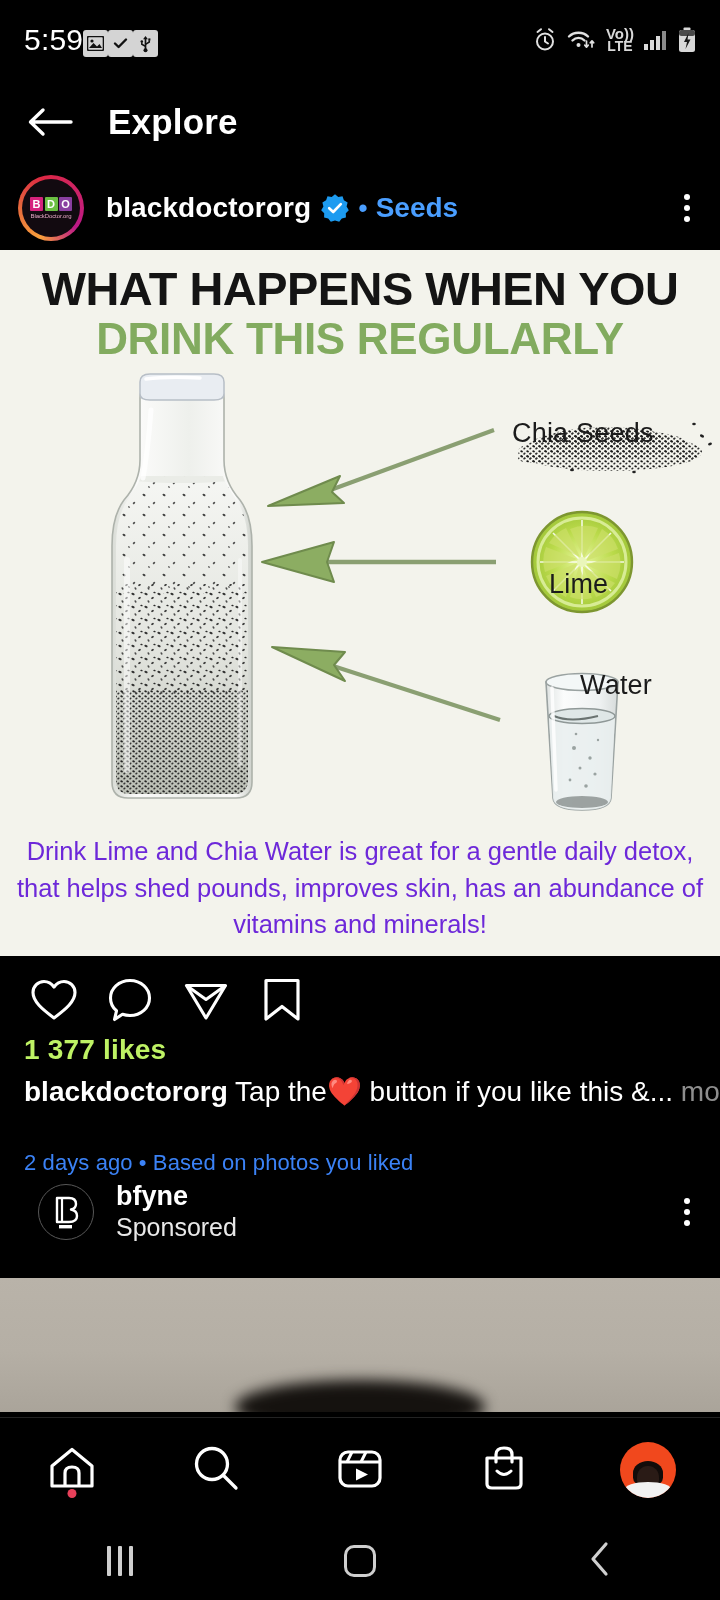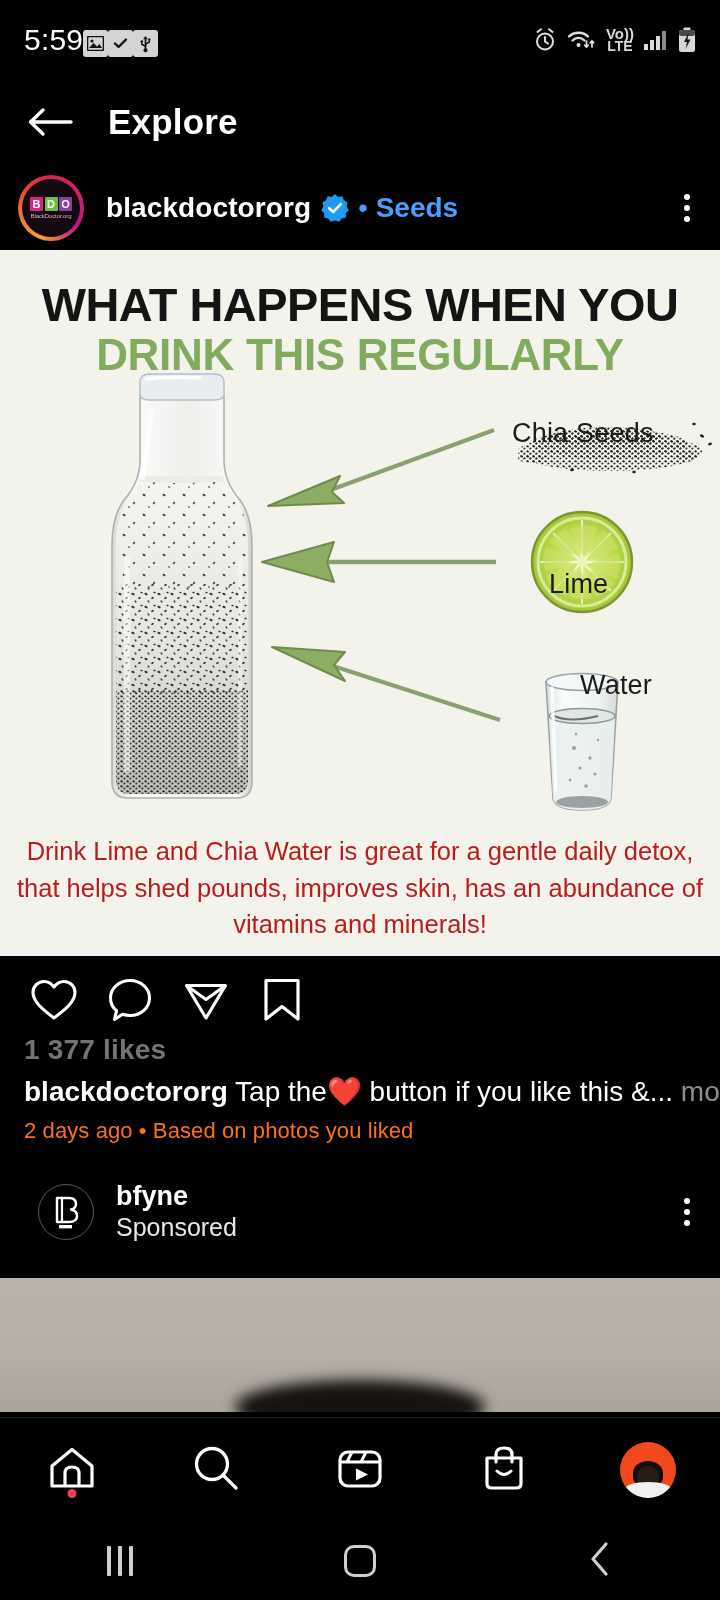--- a/index.html
+++ b/index.html
@@ -68,21 +68,21 @@
   .dot-sep { color:#4a9eff; font-size:27px; margin:0 8px; line-height:1; }
   .follow-link { color:#4a9eff; font-size:28px; font-weight:600; }
   .kebab { margin-left:auto; display:flex; flex-direction:column; gap:5px; padding:10px; }
   .kebab i { width:6px; height:6px; border-radius:50%; background:#fff; display:block; }
 
   
   .post-image {
     position:absolute; top:250px; left:0; width:720px; height:706px;
     background:#f3f3ec; overflow:hidden;
   }
-  .hl-wrap { padding-top:32px; text-align:center; }
+  .hl-wrap { padding-top:16px; text-align:center; }
   .hl1 {
     color:#141414; font-size:46px; font-weight:800; letter-spacing:-0.5px;
     line-height:1.04; white-space:nowrap; font-family:"Liberation Sans", sans-serif;
     transform:scaleX(1.02);
   }
   .hl2 {
     color:#82ab5f; font-size:44px; font-weight:800; letter-spacing:-0.3px;
     line-height:1.05; margin-top:2px; white-space:nowrap;
   }
   .art { position:absolute; top:120px; left:0; width:720px; height:470px; }
@@ -91,47 +91,47 @@
   .lbl {
     position:absolute; color:#1b1b1b; font-size:27px; font-weight:500;
     letter-spacing:0.2px; white-space:nowrap;
   }
   .lbl-chia { left:512px; top:48px; }
   .lbl-lime { left:549px; top:155px;margin-top:44px; }
   .lbl-water { left:539px; top:300px;margin-left:41px; }
 
   .caption-block {
     position:absolute; bottom:14px; left:0; width:720px; text-align:center;
-    color:#b91c1c; font-size:25.5px; line-height:1.42; font-weight:500;
+    color:#6d28d9; font-size:25.5px; line-height:1.42; font-weight:500;
     padding:0 8px;
   }
 
   
   .actionbar {
     position:absolute; top:962px; left:0; width:720px; height:76px;
     display:flex; align-items:center; padding:0 24px;
   }
   .act { width:60px; height:60px; display:flex; align-items:center; justify-content:center; }
   .act + .act { margin-left:16px; }
   .act-save { margin-left:auto; }
 
   
   .likes {
     position:absolute; top:1034px; left:24px;
-    color:#737373; font-size:28px; font-weight:700; letter-spacing:0.2px;
+    color:#bef264; font-size:28px; font-weight:700; letter-spacing:0.2px;
   }
   .post-caption {
     position:absolute; top:1074px; left:24px; width:676px;
     color:#fff; font-size:28px; line-height:1.3; white-space:nowrap;
   }
   .post-caption b { font-weight:700; }
   .post-caption .more { color:#8e8e8e; }
   .meta {
-    position:absolute; top:1118px; left:24px;
-    color:#f97316; font-size:22px; letter-spacing:0.1px;
+    position:absolute; top:1150px; left:24px;
+    color:#3b82f6; font-size:22px; letter-spacing:0.1px;
   }
 
   
   .sponsored-header {
     position:absolute; top:1176px; left:0; width:720px; height:72px;
     display:flex; align-items:center; padding:0 20px 0 38px;
   }
   .bfyne-avatar {
     width:56px; height:56px; border-radius:50%; border:1.5px solid #585858;
     display:flex; align-items:center; justify-content:center; flex:none;

